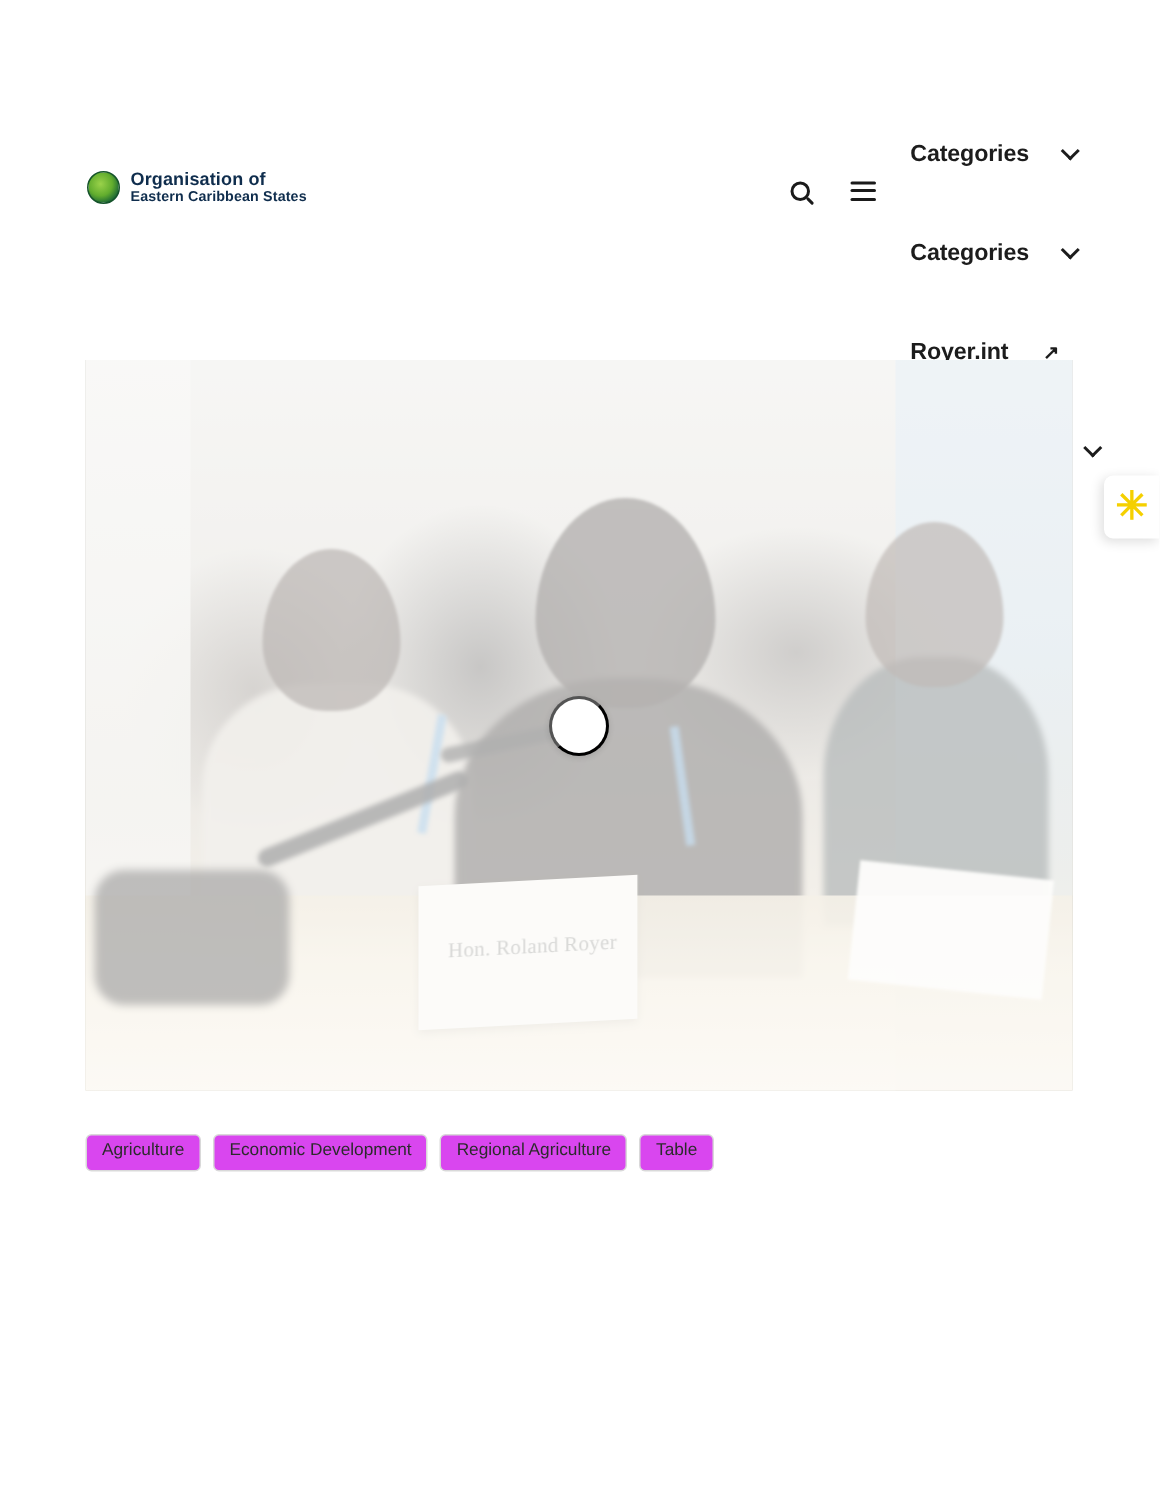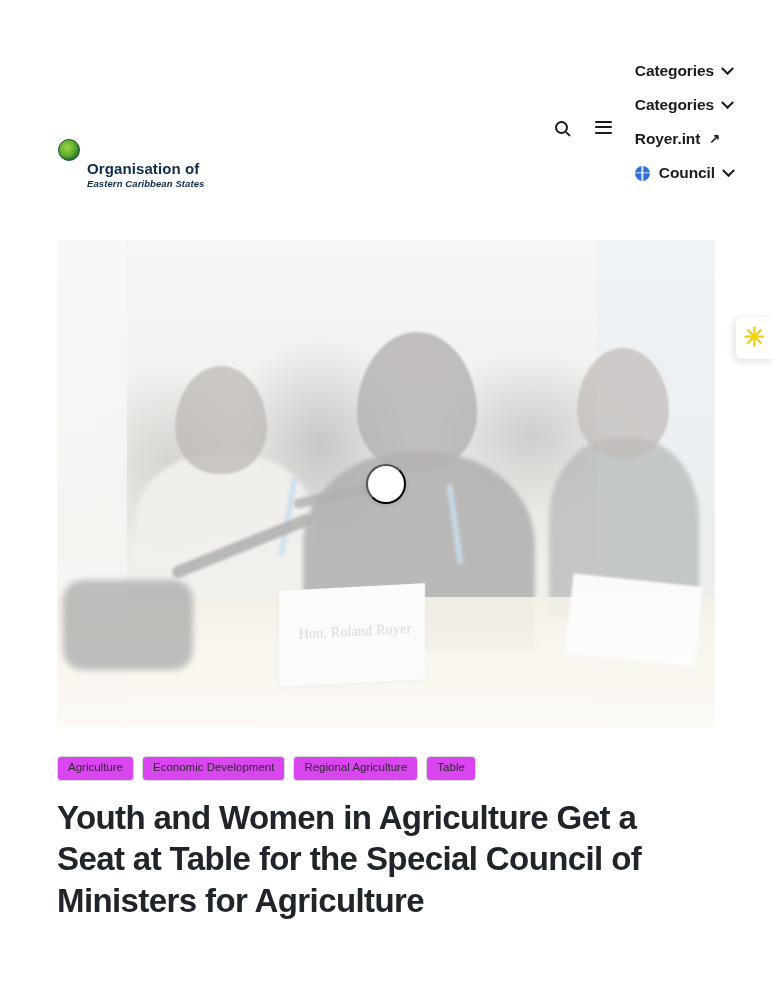--- a/index.html
+++ b/index.html
@@ -42,32 +42,30 @@
     border-radius: 50%;
     background: radial-gradient(circle at 40% 38%, #9ad24a 0%, #62ad2e 46%, #1f6b34 75%, #14532a 100%);
     border: 1px solid #15532b;
     flex: 0 0 auto;
   }
   .brand-text {
     line-height: 1.18;
     color: #0f2d4d;
   }
   .brand-line1 {
-    font-size: 15px;
+    font-size: 12px;
     font-weight: 700;
     letter-spacing: 0.1px;
     display: block;
-    margin-top: 48px;
   }
   .brand-line2 {
     font-size: 9.5px;
     font-weight: 700;
     letter-spacing: 0.1px;
     display: block;
-    font-style: italic;
   }
 
   .header-tools {
     position: absolute;
     right: 40px;
     top: 54px;
     display: flex;
     align-items: flex-start;
     gap: 0;
   }
@@ -125,27 +123,28 @@
     margin-left: 14px;
     display: flex;
     flex-direction: column;
     align-items: flex-start;
     gap: 16px;
     padding-top: 8px;
   }
   .nav-item {
     display: flex;
     align-items: center;
-    gap: 9px;
+    gap: 23px;
     font-size: 15.5px;
     font-weight: 700;
     color: #1c1c1c;
     text-decoration: none;
     cursor: pointer;
     letter-spacing: -0.1px;
+    margin-top: 32px;
   }
   .chev {
     display: inline-block;
     width: 9px;
     height: 9px;
     border-right: 2px solid #1c1c1c;
     border-bottom: 2px solid #1c1c1c;
     transform: rotate(45deg) translate(-2px, -2px);
   }
   .arrow-ne {
@@ -477,16 +476,15 @@
 
   <article class="article">
 
     <div class="tags">
       <span class="tag">Agriculture</span>
       <span class="tag">Economic Development</span>
       <span class="tag">Regional Agriculture</span>
       <span class="tag">Table</span>
     </div>
 
-    <h1 class="headline">Youth and Women in Agriculture Get a Seat at Table for the Special Council of Ministers for Agriculture</h1>
   </article>
 
 </div>
 
 </body></html>

